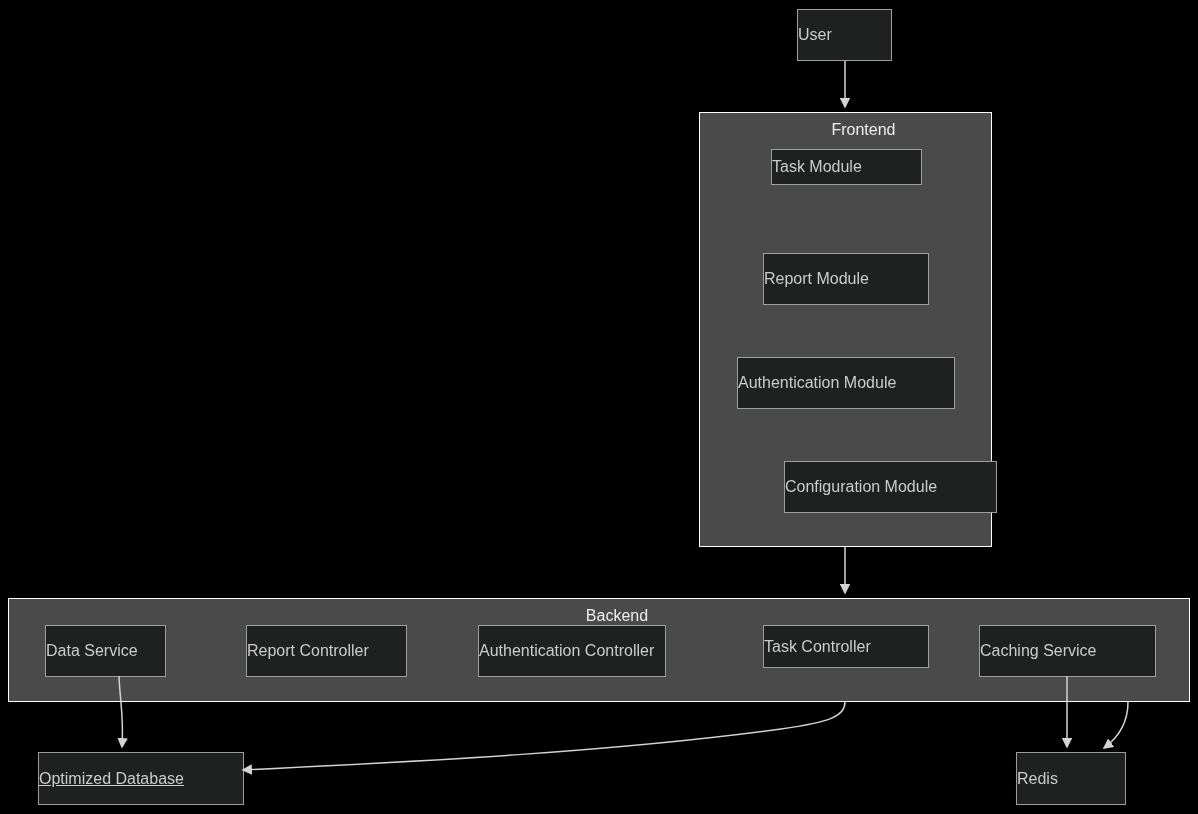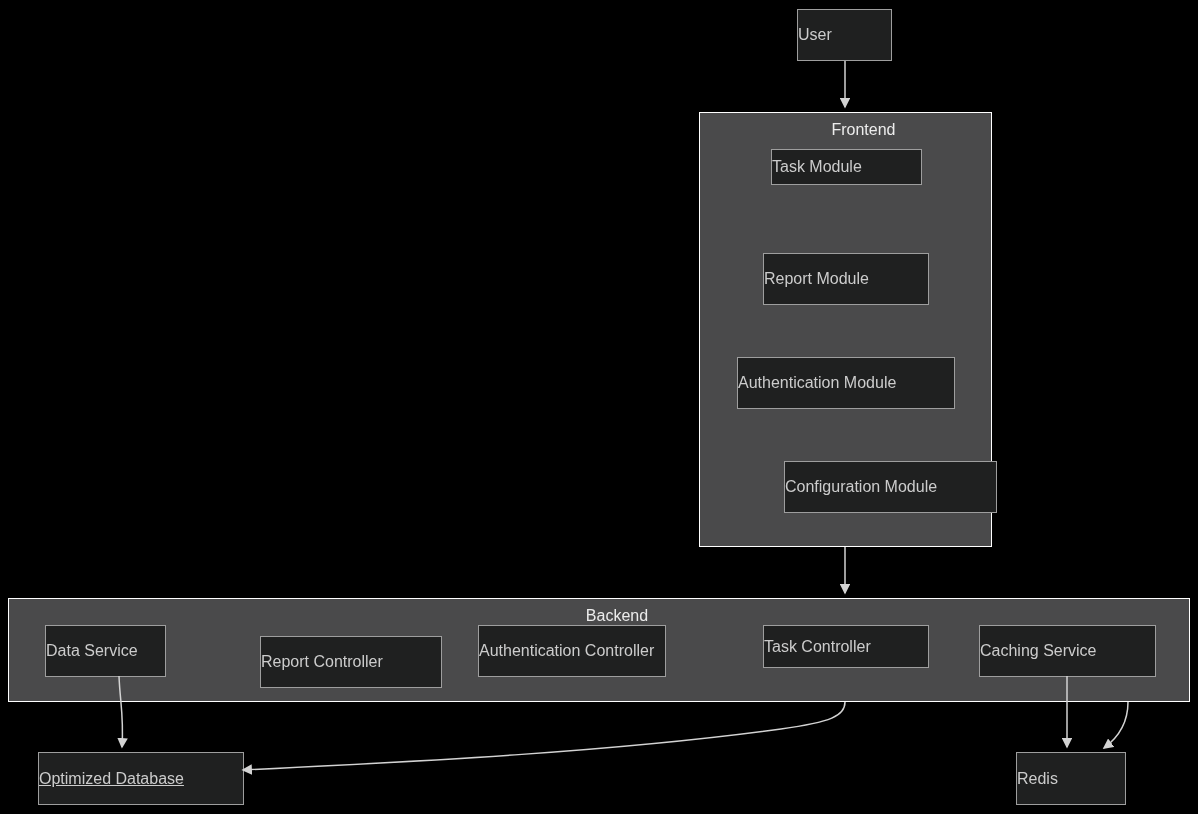--- a/index.html
+++ b/index.html
@@ -80,21 +80,21 @@
     <div class="node" style="left:40px;top:348px;width:213px;height:52px;margin-left:44px;">
       <span>Configuration Module</span>
     </div>
   </div>
 
   <div class="cluster" style="left:8px;top:598px;width:1182px;height:104px;">
     <div class="cluster-title">Backend</div>
     <div class="node" style="left:36px;top:26px;width:121px;height:52px;">
       <span>Data Service</span>
     </div>
-    <div class="node" style="left:251px;top:26px;width:182px;height:52px;margin-top:11px;">
+    <div class="node" style="left:237px;top:26px;width:161px;height:52px;">
       <span>Report Controller</span>
     </div>
     <div class="node" style="left:469px;top:26px;width:188px;height:52px;">
       <span>Authentication Controller</span>
     </div>
     <div class="node" style="left:754px;top:26px;width:166px;height:43px;">
       <span>Task Controller</span>
     </div>
     <div class="node" style="left:970px;top:26px;width:177px;height:52px;">
       <span>Caching Service</span>

